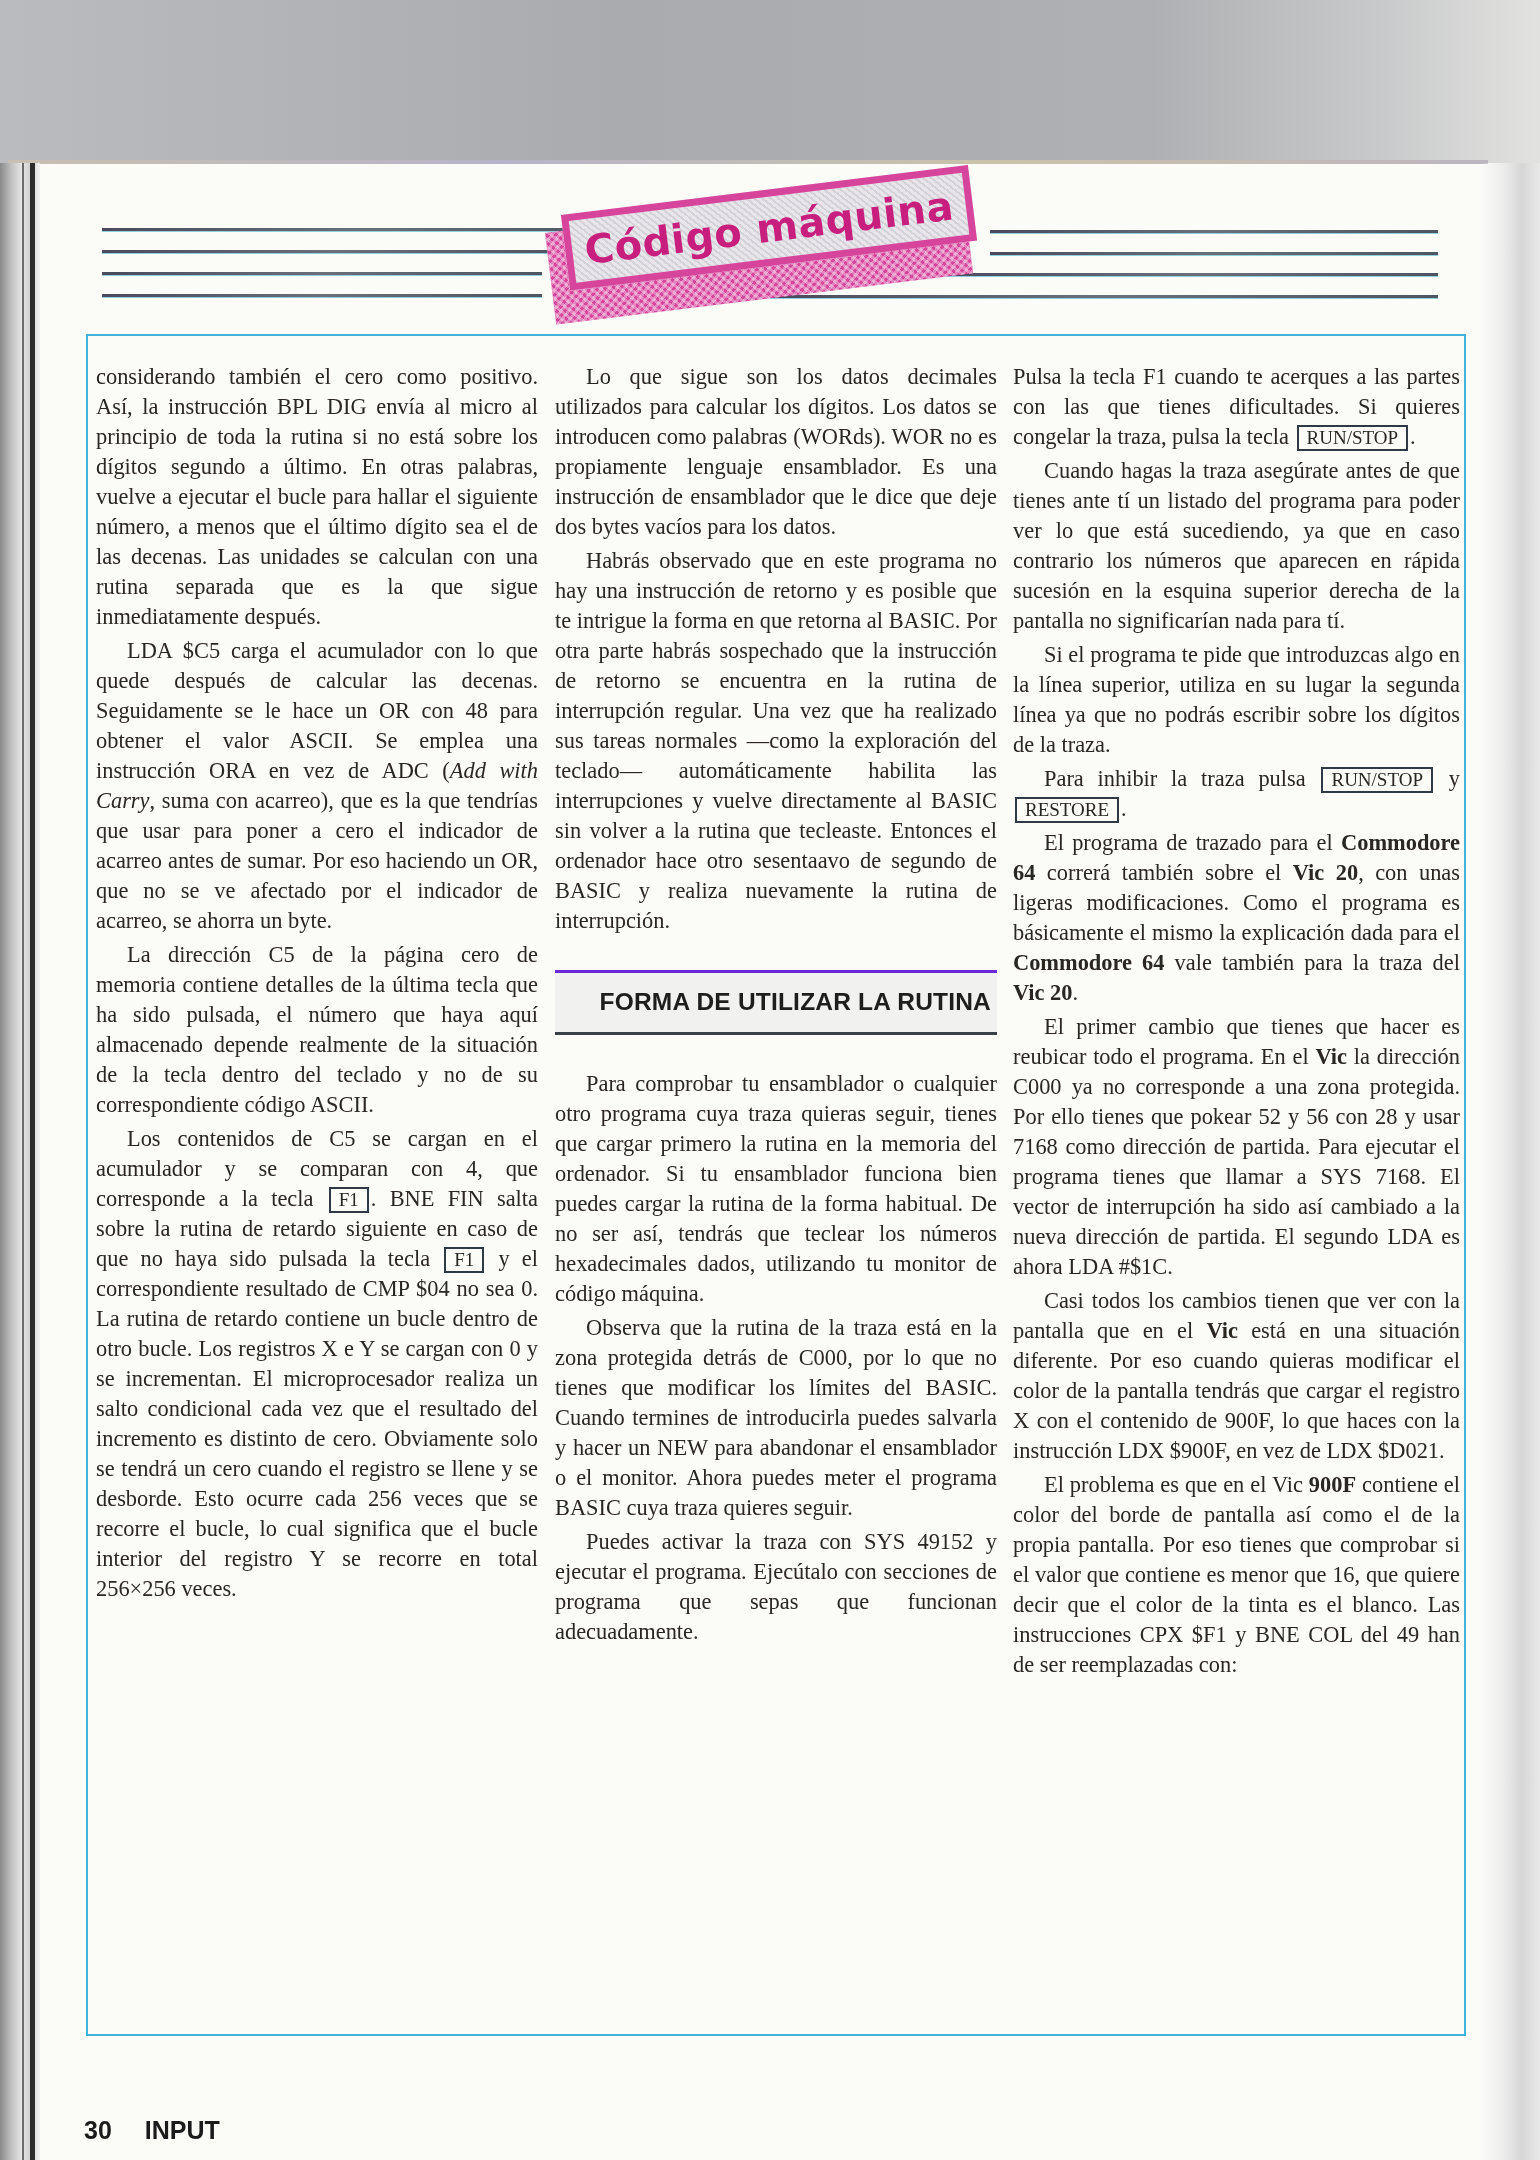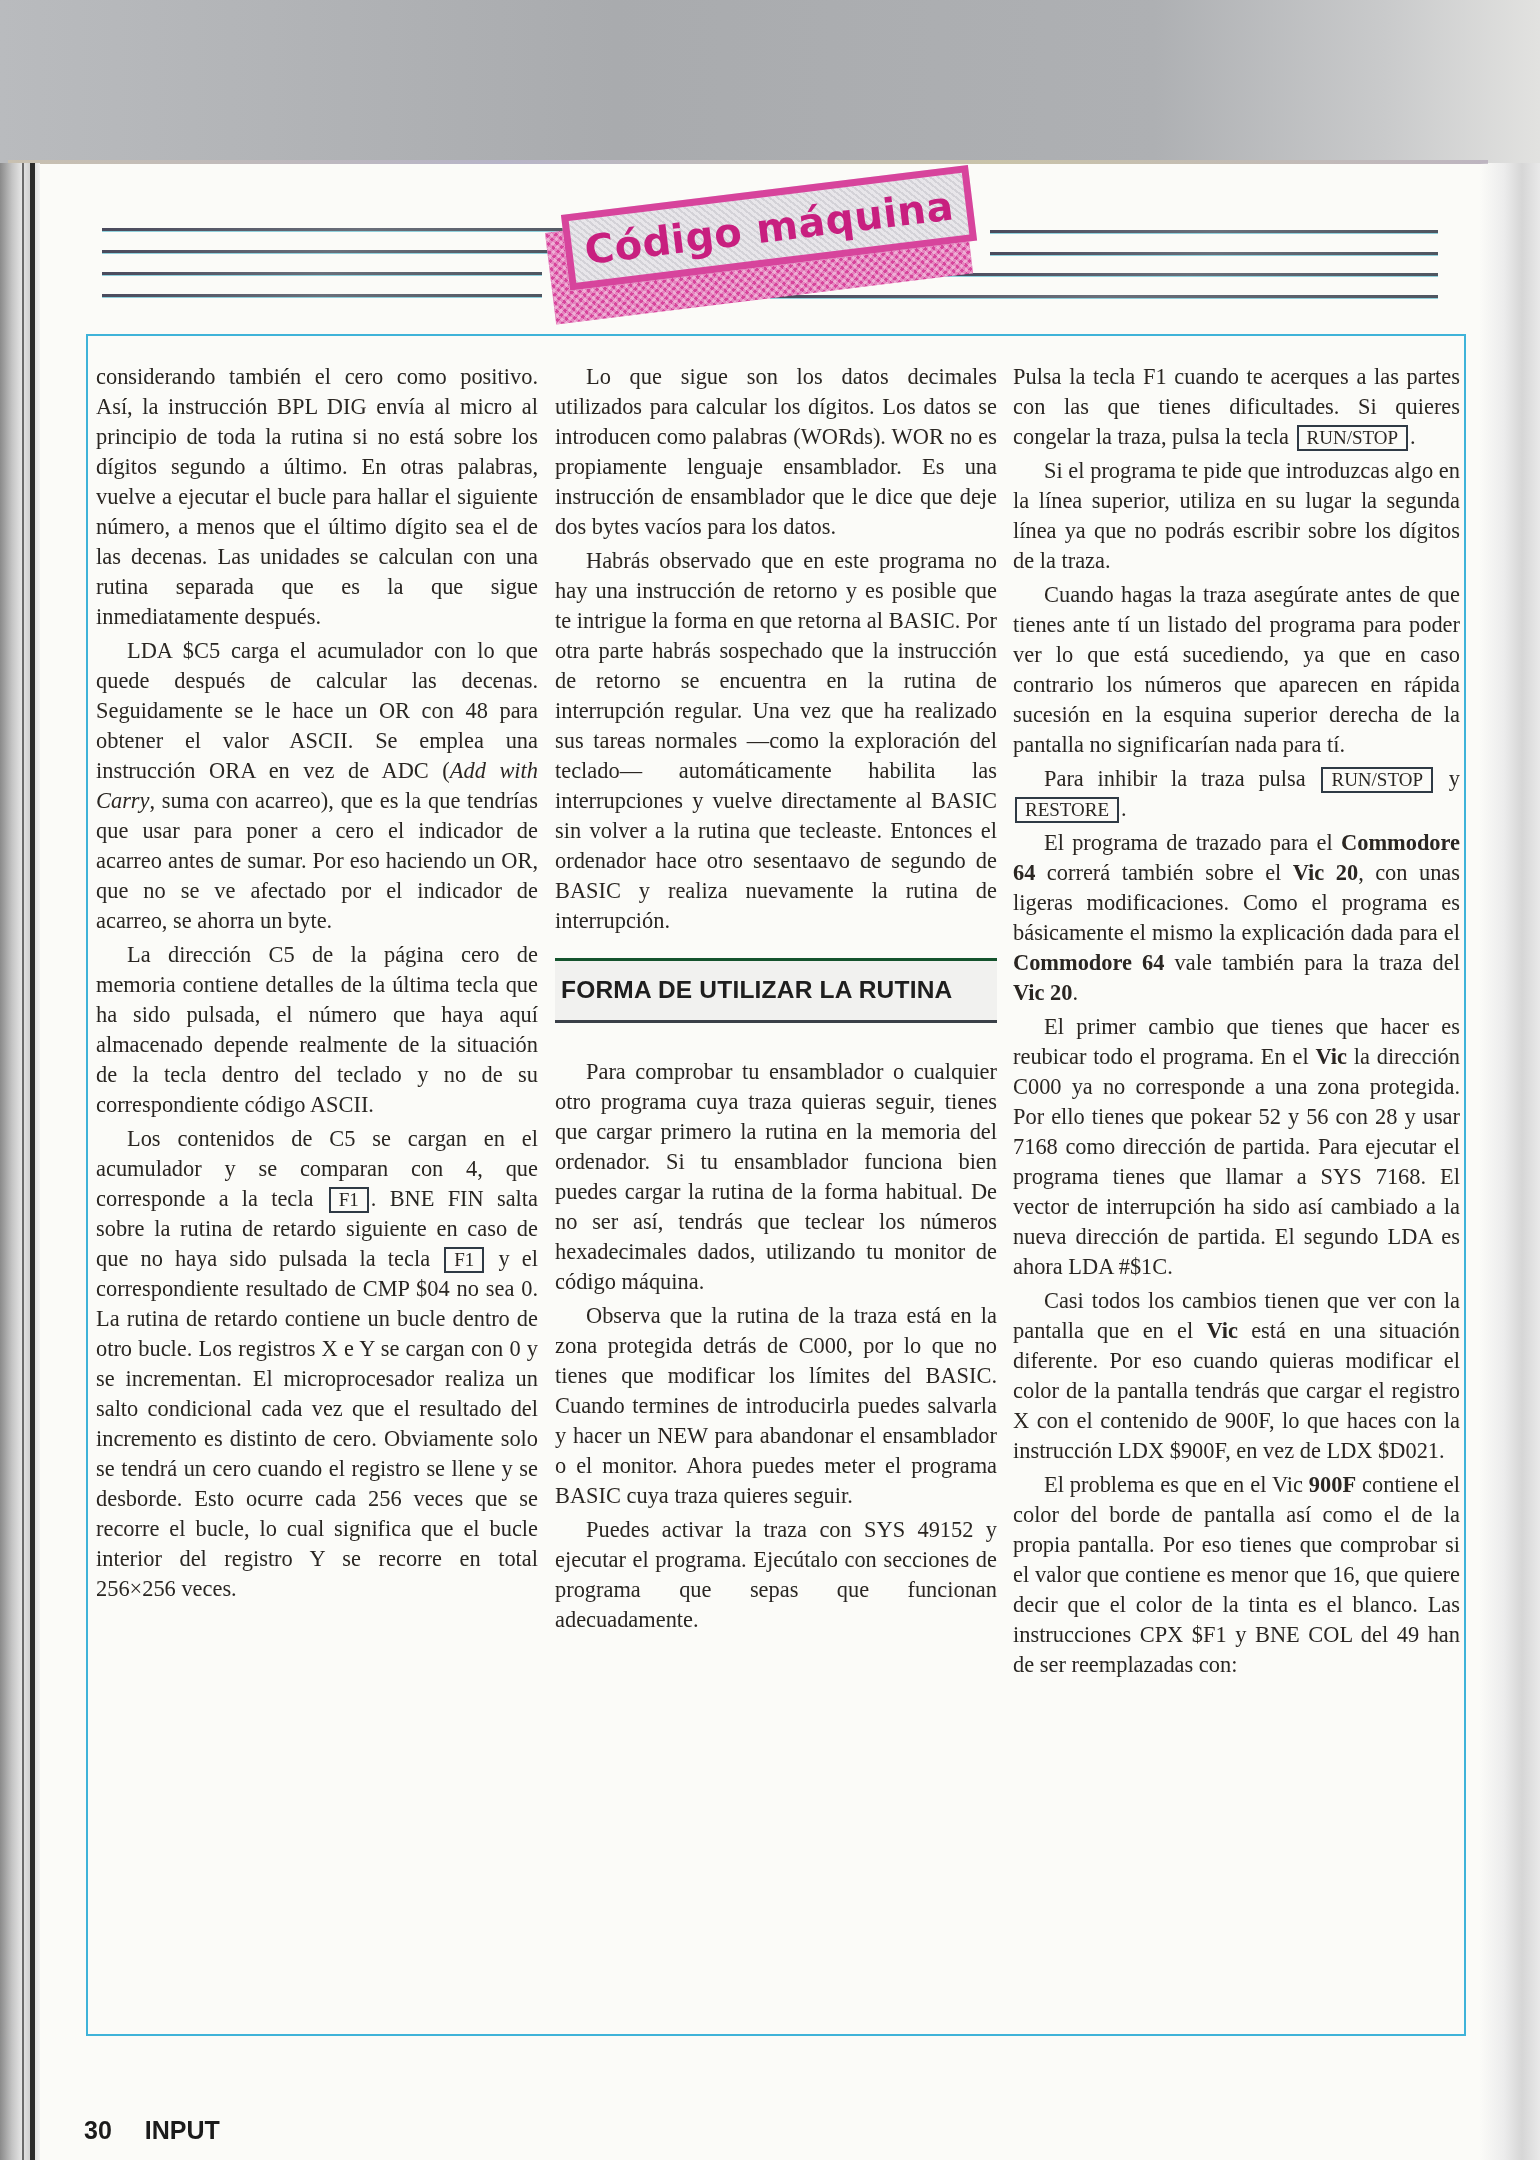--- a/index.html
+++ b/index.html
@@ -78,22 +78,22 @@
   .col-1 { left: 96px; }
   .col-2 { left: 555px; }
   .col-3 { left: 1013px; width: 447px; }
   .col p { margin: 0 0 4px 0; text-indent: 31px; }
   .col p.no-indent { text-indent: 0; }
   .key {
     display: inline-block; border: 2px solid #2f3a45; padding: 0 8px;
     line-height: 22px; font-size: 19px; text-indent: 0; margin: 0 2px;
   }
   .section-head {
-    margin: 22px 0 34px 0; border-top: 3px solid #14532d; border-bottom: 3px solid #3a4048;
-    background: #f1f1ef; padding: 14px 6px; text-align: left;
+    margin: 34px 0 34px 0; border-top: 3px solid #6d28d9; border-bottom: 3px solid #3a4048;
+    background: #f1f1ef; padding: 14px 6px; text-align: right;
   }
   .section-head span {
     font-family: "Liberation Sans", sans-serif; font-weight: bold; font-size: 24.5px;
     color: #1e1e1e; letter-spacing: 0.2px;
   }
   b { font-weight: bold; }
   .footer {
     position: absolute; left: 84px; top: 2072px;
     font-family: "Liberation Sans", sans-serif; font-weight: 900; font-size: 25px; color: #1b1b1b; margin-top: 44px;
   }
@@ -136,22 +136,22 @@
 <div class="col col-2">
     <p><span>Lo que sigue son los datos decimales utilizados para calcular los dígitos. Los datos se introducen como palabras (WORds). WOR no es propiamente lenguaje ensamblador. Es una instrucción de ensamblador que le dice que deje dos bytes vacíos para los datos.</span></p>
     <p><span>Habrás observado que en este programa no hay una instrucción de retorno y es posible que te intrigue la forma en que retorna al BASIC. Por otra parte habrás sospechado que la instrucción de retorno se encuentra en la rutina de interrupción regular. Una vez que ha realizado sus tareas normales —como la exploración del teclado— automáticamente habilita las interrupciones y vuelve directamente al BASIC sin volver a la rutina que tecleaste. Entonces el ordenador hace otro sesentaavo de segundo de BASIC y realiza nuevamente la rutina de interrupción.</span></p>
     <div class="section-head"><span>FORMA DE UTILIZAR LA RUTINA</span></div>
     <p><span>Para comprobar tu ensamblador o cualquier otro programa cuya traza quieras seguir, tienes que cargar primero la rutina en la memoria del ordenador. Si tu ensamblador funciona bien puedes cargar la rutina de la forma habitual. De no ser así, tendrás que teclear los números hexadecimales dados, utilizando tu monitor de código máquina.</span></p>
     <p><span>Observa que la rutina de la traza está en la zona protegida detrás de C000, por lo que no tienes que modificar los límites del BASIC. Cuando termines de introducirla puedes salvarla y hacer un NEW para abandonar el ensamblador o el monitor. Ahora puedes meter el programa BASIC cuya traza quieres seguir.</span></p>
     <p><span>Puedes activar la traza con SYS 49152 y ejecutar el programa. Ejecútalo con secciones de programa que sepas que funcionan adecuadamente.</span></p>
   </div>
 <div class="col col-3">
     <p class="no-indent"><span>Pulsa la tecla F1 cuando te acerques a las partes con las que tienes dificultades. Si quieres congelar la traza, pulsa la tecla </span><span class="key">RUN/STOP</span><span>.</span></p>
+    <p><span>Cuando hagas la traza asegúrate antes de que tienes ante tí un listado del programa para poder ver lo que está sucediendo, ya que en caso contrario los números que aparecen en rápida sucesión en la esquina superior derecha de la pantalla no significarían nada para tí.</span></p>
     <p><span>Si el programa te pide que introduzcas algo en la línea superior, utiliza en su lugar la segunda línea ya que no podrás escribir sobre los dígitos de la traza.</span></p>
-    <p><span>Cuando hagas la traza asegúrate antes de que tienes ante tí un listado del programa para poder ver lo que está sucediendo, ya que en caso contrario los números que aparecen en rápida sucesión en la esquina superior derecha de la pantalla no significarían nada para tí.</span></p>
     <p><span>Para inhibir la traza pulsa </span><span class="key">RUN/STOP</span><span> y </span><span class="key">RESTORE</span><span>.</span></p>
     <p><span>El programa de trazado para el </span><b>Commodore 64</b><span> correrá también sobre el </span><b>Vic 20</b><span>, con unas ligeras modificaciones. Como el programa es básicamente el mismo la explicación dada para el </span><b>Commodore 64</b><span> vale también para la traza del </span><b>Vic 20</b><span>.</span></p>
     <p><span>El primer cambio que tienes que hacer es reubicar todo el programa. En el </span><b>Vic</b><span> la dirección C000 ya no corresponde a una zona protegida. Por ello tienes que pokear 52 y 56 con 28 y usar 7168 como dirección de partida. Para ejecutar el programa tienes que llamar a SYS 7168. El vector de interrupción ha sido así cambiado a la nueva dirección de partida. El segundo LDA es ahora LDA #$1C.</span></p>
     <p><span>Casi todos los cambios tienen que ver con la pantalla que en el </span><b>Vic</b><span> está en una situación diferente. Por eso cuando quieras modificar el color de la pantalla tendrás que cargar el registro X con el contenido de 900F, lo que haces con la instrucción LDX $900F, en vez de LDX $D021.</span></p>
     <p><span>El problema es que en el Vic </span><b>900F</b><span> contiene el color del borde de pantalla así como el de la propia pantalla. Por eso tienes que comprobar si el valor que contiene es menor que 16, que quiere decir que el color de la tinta es el blanco. Las instrucciones CPX $F1 y BNE COL del 49 han de ser reemplazadas con:</span></p>
   </div>
 
 <div class="footer">
   <span class="page-num">30</span>
   <span>INPUT</span>

